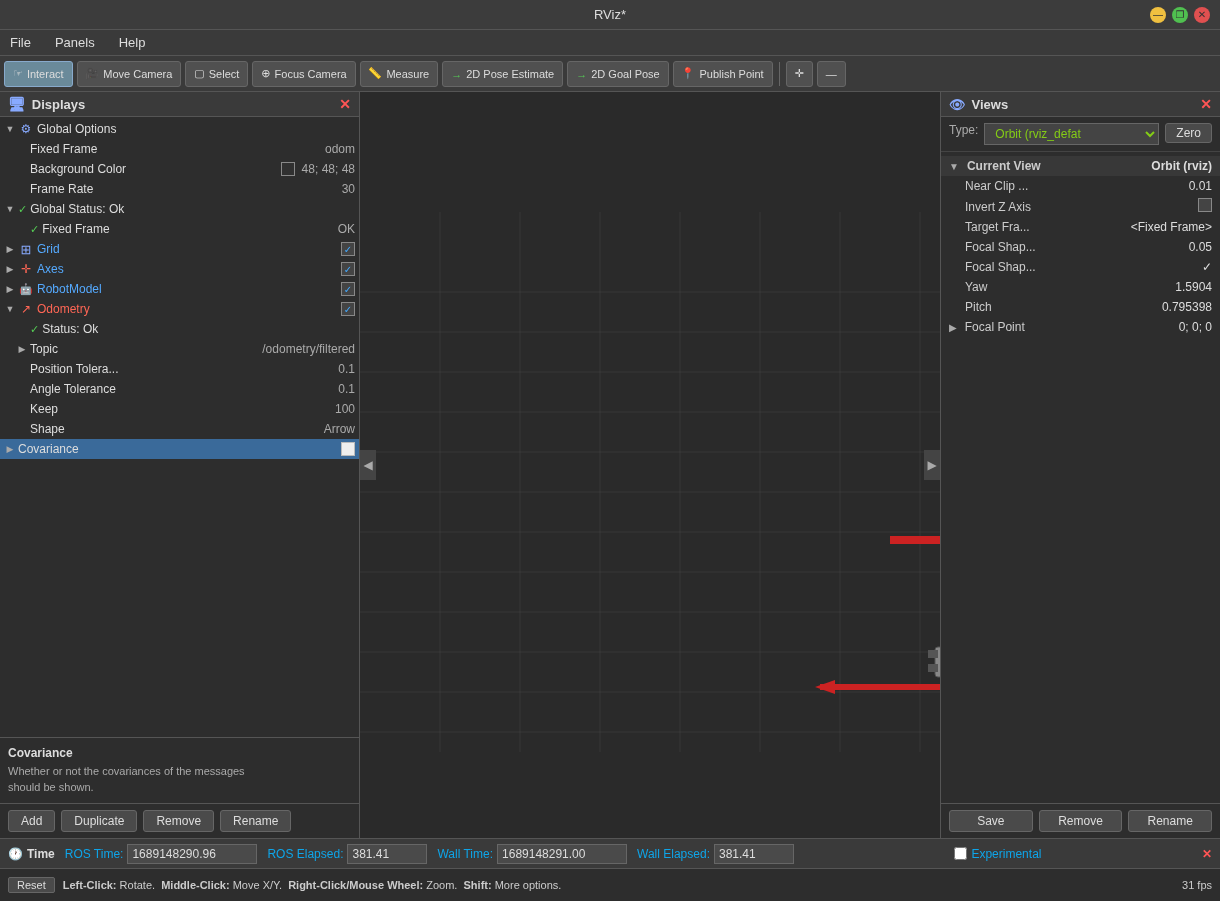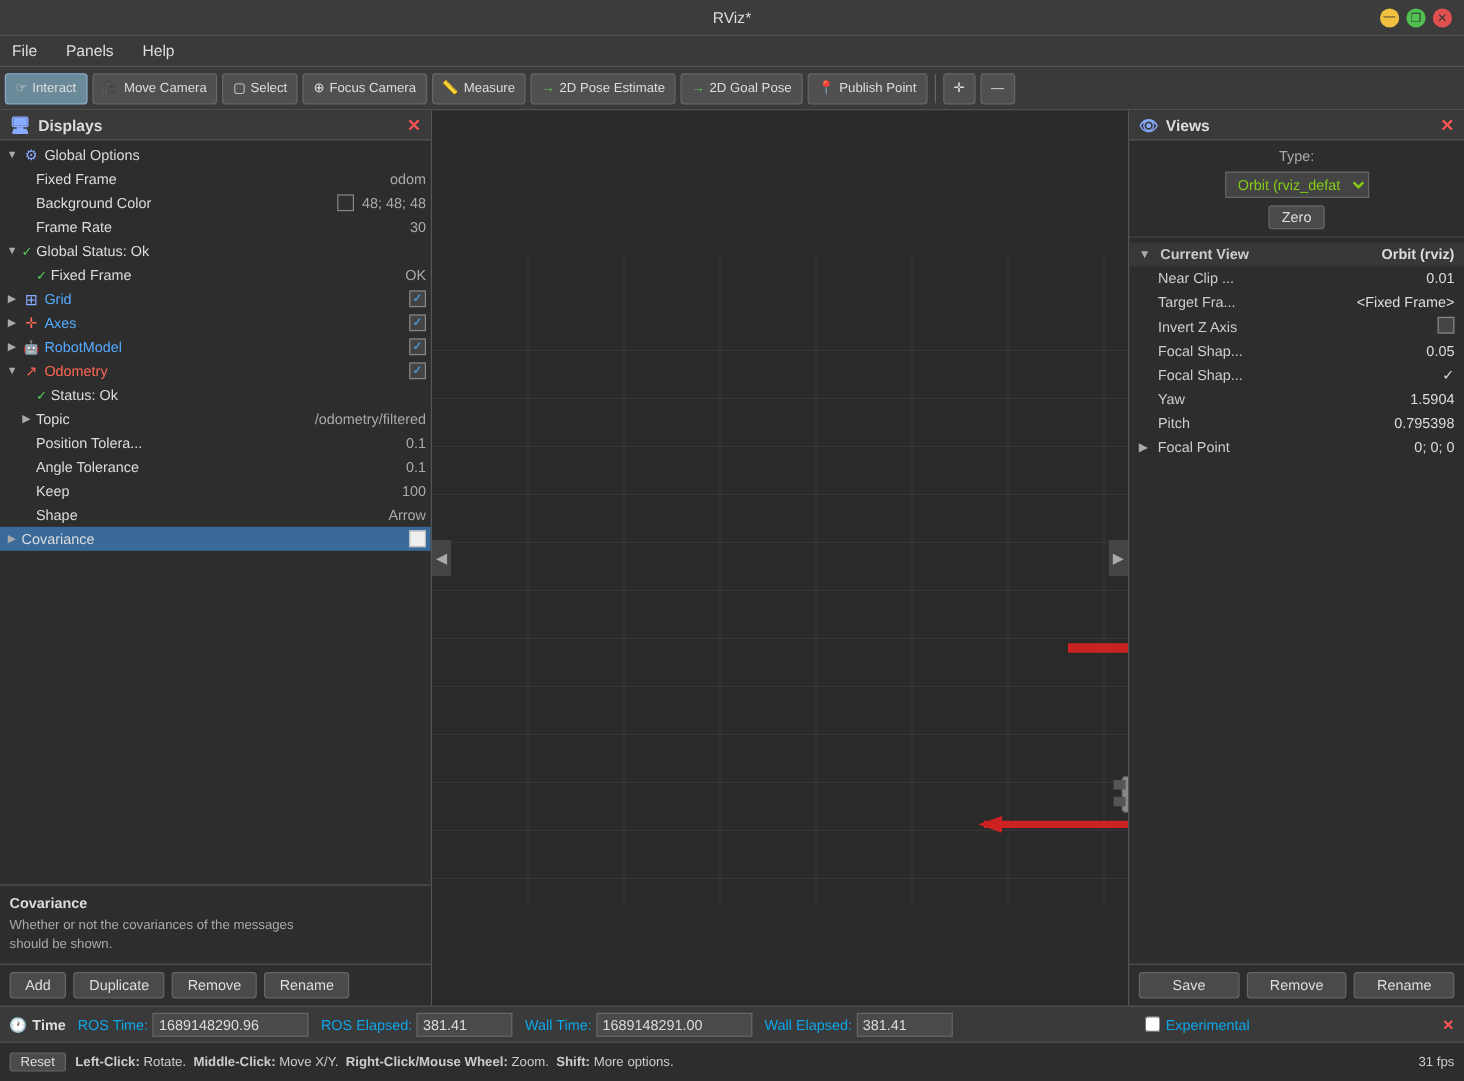--- a/index.html
+++ b/index.html
@@ -316,25 +316,24 @@
       display: flex;
       align-items: center;
       gap: 6px;
       font-size: 13px;
       font-weight: bold;
       color: #ddd;
     }
 
     #views-type-row {
       display: flex;
-      align-items: center;
+      align-items: flex-start;
       padding: 6px 8px;
       gap: 6px;
       border-bottom: 1px solid #444;
-      flex-direction: column;
     }
     .views-type-label { color: #aaa; font-size: 12px; }
     .views-type-select {
       background: #444;
       border: 1px solid #666;
       color: #84cc16;
       padding: 2px 6px;
       font-size: 12px;
       flex: 1;
       cursor: pointer;
@@ -725,29 +724,29 @@
         <span class="views-key">Current View</span>
         <span class="views-val">Orbit (rviz)</span>
       </div>
 
       <div class="views-tree-item">
         <span class="views-key indent">Near Clip ...</span>
         <span class="views-val">0.01</span>
       </div>
 
       <div class="views-tree-item">
-        <span class="views-key indent">Target Fra...</span>
-        <span class="views-val">&lt;Fixed Frame&gt;</span>
-      </div>
-
-      <div class="views-tree-item">
         <span class="views-key indent">Invert Z Axis</span>
         <span class="views-val">
           <span style="display:inline-block;width:14px;height:14px;border:1px solid #888;background:#444;"></span>
         </span>
+      </div>
+
+      <div class="views-tree-item">
+        <span class="views-key indent">Target Fra...</span>
+        <span class="views-val">&lt;Fixed Frame&gt;</span>
       </div>
 
 
       <div class="views-tree-item">
         <span class="views-key indent">Focal Shap...</span>
         <span class="views-val">0.05</span>
       </div>
 
       <div class="views-tree-item">
         <span class="views-key indent">Focal Shap...</span>

